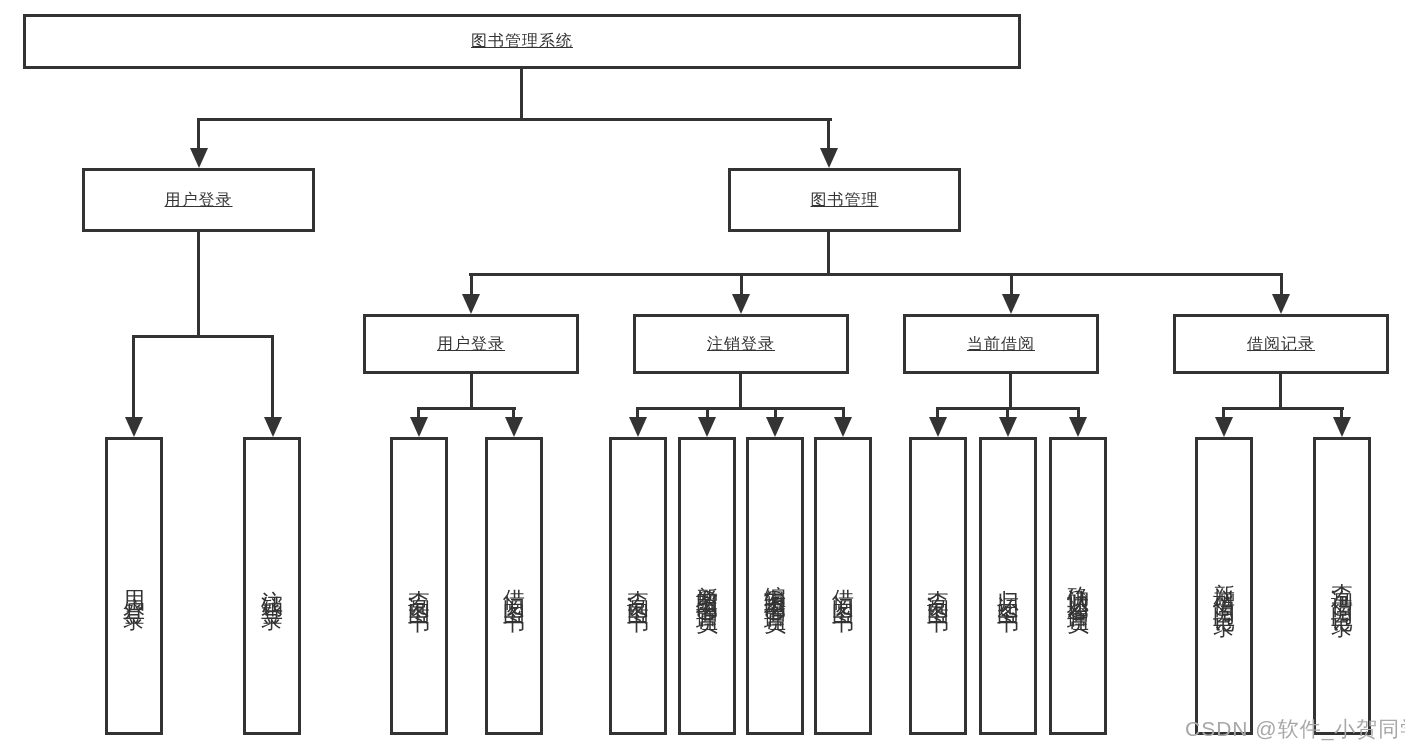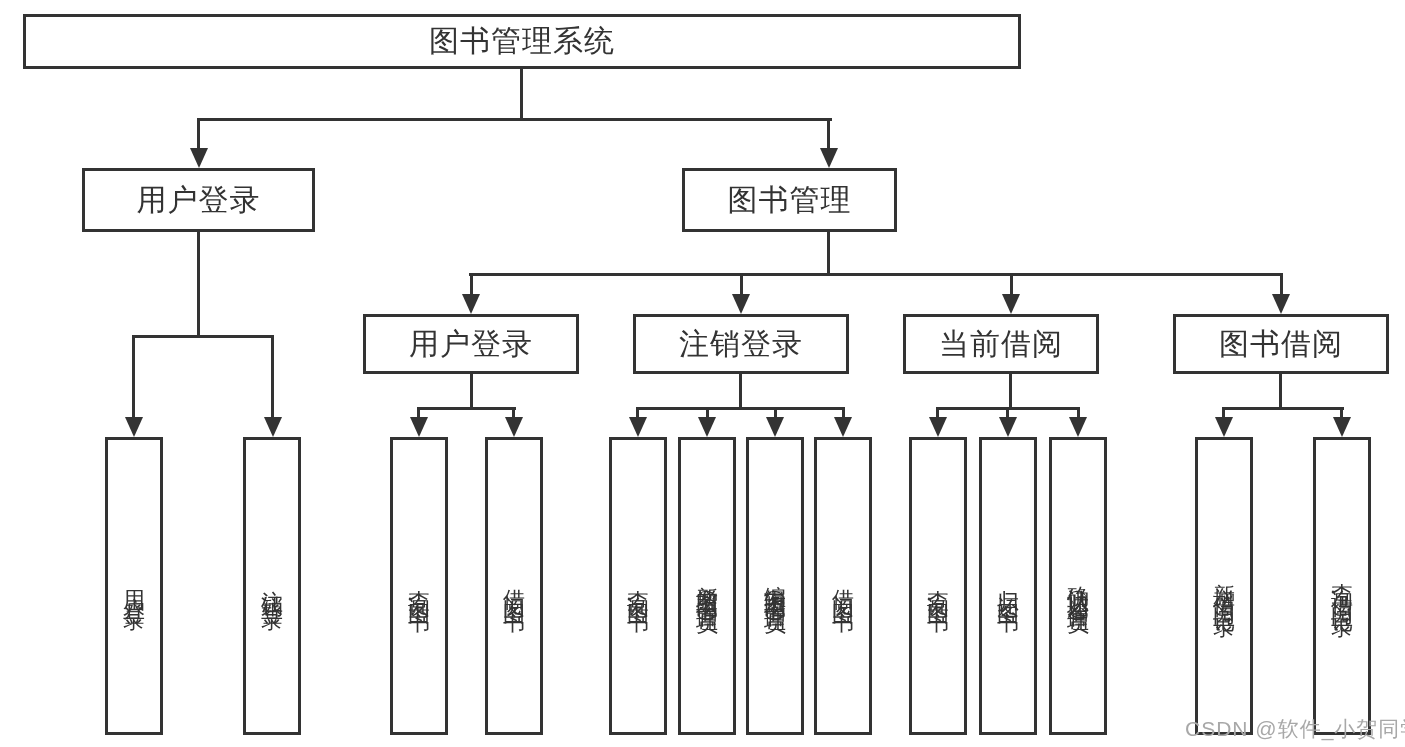--- a/index.html
+++ b/index.html
@@ -29,24 +29,25 @@
   .node {
     position: absolute;
     box-sizing: border-box;
     border: 3px solid var(--line);
     background: #ffffff;
     display: flex;
     align-items: center;
     justify-content: center;
   }
   .h-label {
-    font-size: 30px;
+    font-size: 16px;
     color: var(--text);
     letter-spacing: 1px;
     white-space: nowrap;
+    text-decoration: underline;
   }
   .v-label {
     writing-mode: vertical-rl;
     text-orientation: mixed;
     font-size: 22px;
     line-height: 1;
     letter-spacing: 7px;
     color: var(--text);
     white-space: nowrap;
   }
@@ -125,35 +126,35 @@
   <div class="arrow" style="left:1215px;top:417px"></div>
   <div class="arrow" style="left:1333px;top:417px"></div>
 
   <div class="node" style="left:23px;top:14px;width:998px;height:55px">
     <span class="h-label">图书管理系统</span>
   </div>
 
   <div class="node" style="left:82px;top:168px;width:233px;height:64px">
     <span class="h-label">用户登录</span>
   </div>
-  <div class="node" style="left:682px;top:168px;width:215px;height:64px">
+  <div class="node" style="left:728px;top:168px;width:233px;height:64px">
     <span class="h-label">图书管理</span>
   </div>
 
   <div class="node" style="left:363px;top:314px;width:216px;height:60px">
     <span class="h-label">用户登录</span>
   </div>
   <div class="node" style="left:633px;top:314px;width:216px;height:60px">
     <span class="h-label">注销登录</span>
   </div>
   <div class="node" style="left:903px;top:314px;width:196px;height:60px">
     <span class="h-label">当前借阅</span>
   </div>
   <div class="node" style="left:1173px;top:314px;width:216px;height:60px">
-    <span class="h-label">图书借阅</span>
+    <span class="h-label">借阅记录</span>
   </div>
 
   <div class="node" style="left:105px;top:437px;width:58px;height:298px">
     <span class="v-label">用户登录</span>
   </div>
   <div class="node" style="left:243px;top:437px;width:58px;height:298px">
     <span class="v-label">注销登录</span>
   </div>
 
   <div class="node" style="left:390px;top:437px;width:58px;height:298px">

